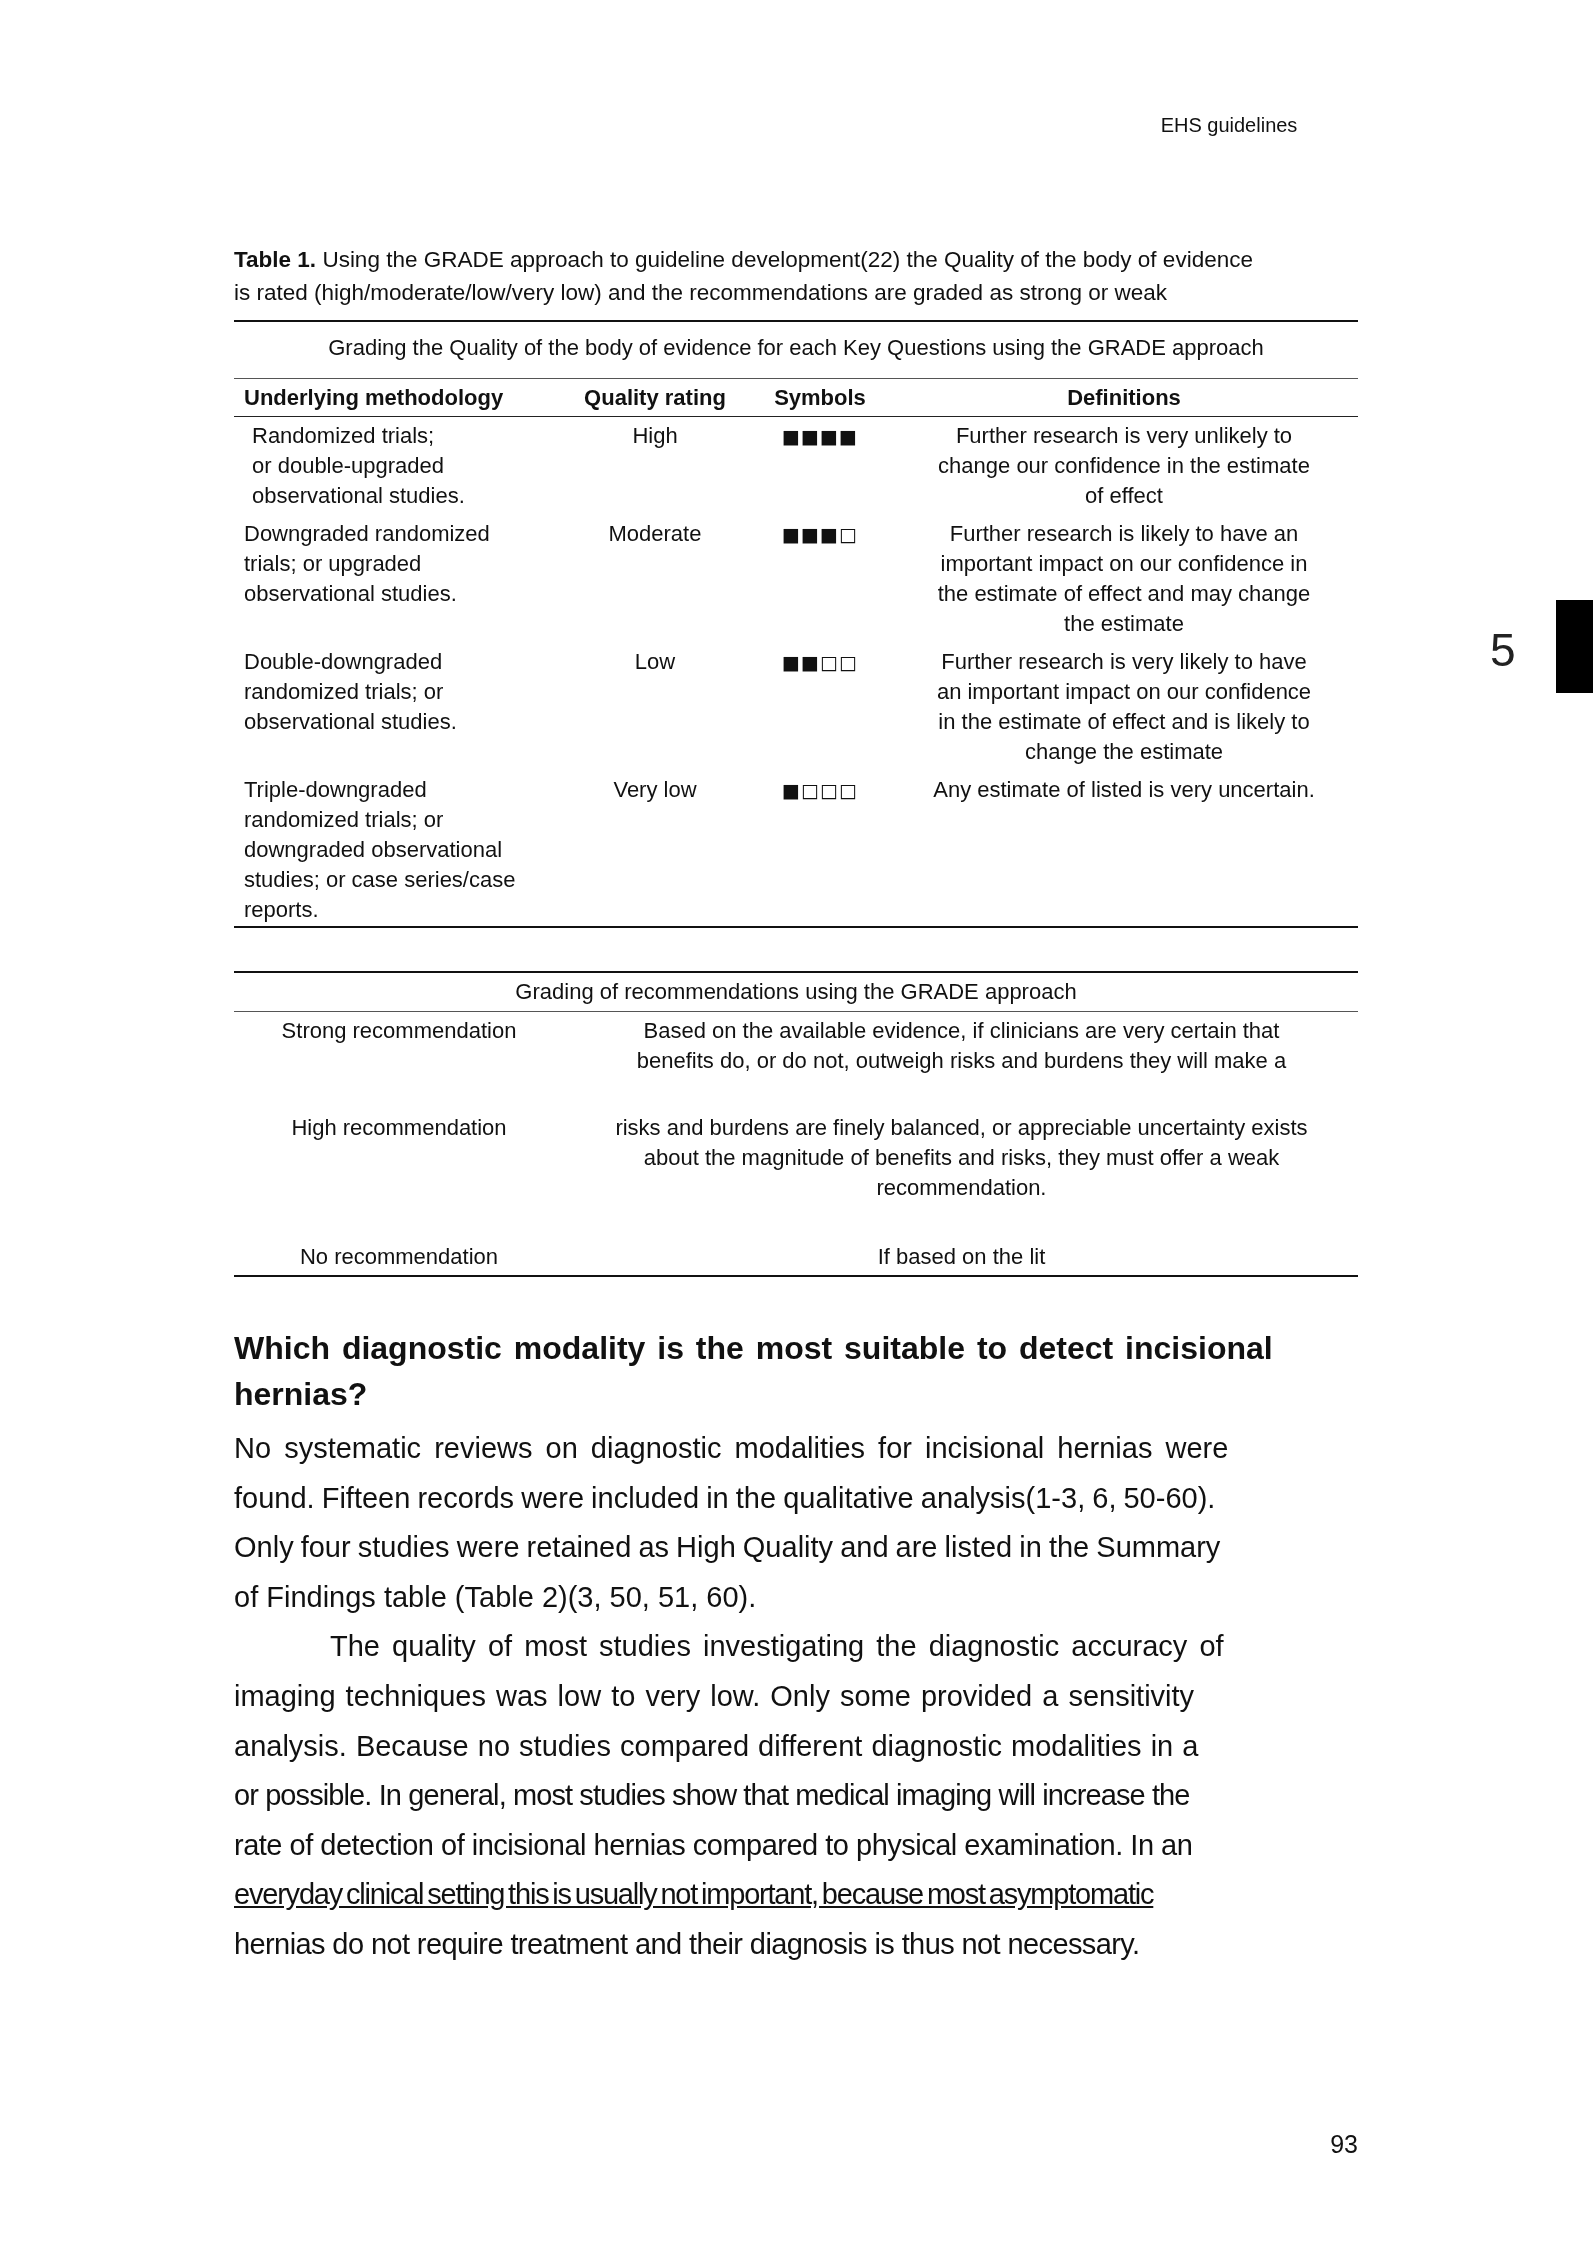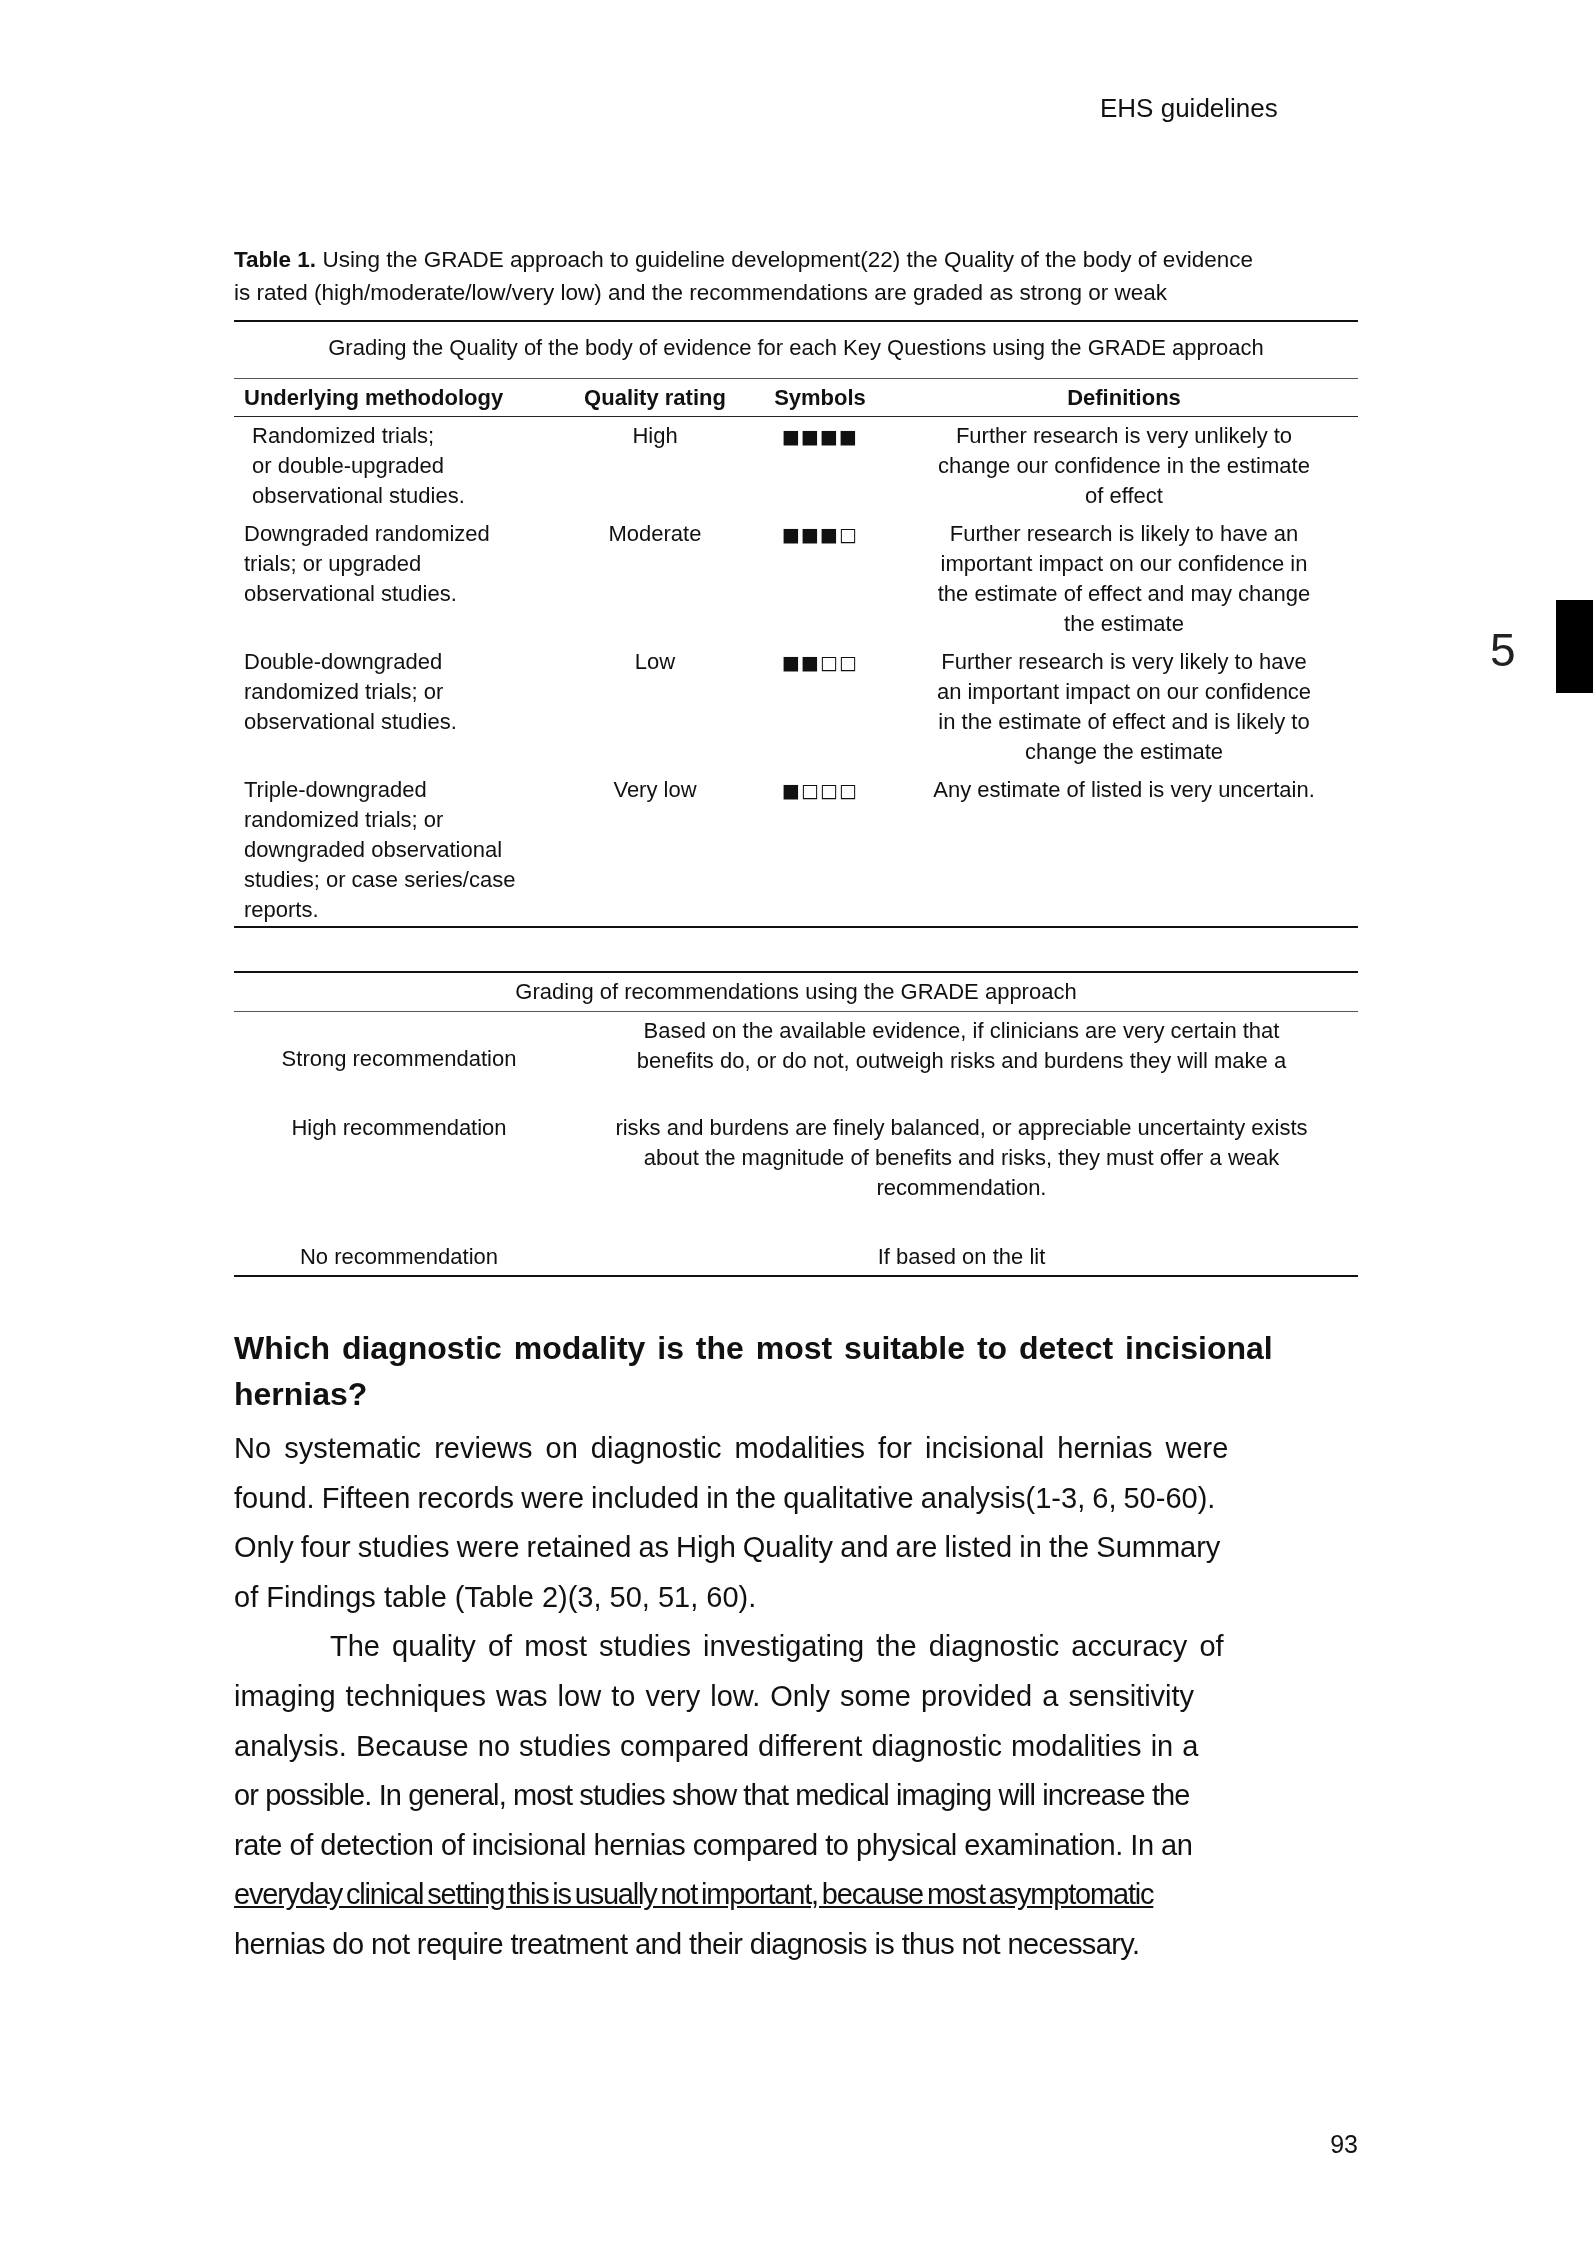--- a/index.html
+++ b/index.html
@@ -1,19 +1,19 @@
 <!DOCTYPE html>
 <html><head>
 <meta charset="utf-8">
 <style>
   html, body { margin: 0; padding: 0; background: #ffffff; }
   body { width: 1593px; height: 2250px; position: relative; overflow: hidden;
          font-family: "Liberation Sans", "DejaVu Sans", sans-serif; color: #111; }
   .abs { position: absolute; }
-  .running-head { left: 1100px; top: 92px; width: 258px; text-align: left; font-size: 26px; line-height: 32px; }
+  .running-head { left: 1100px; top: 109px; width: 258px; text-align: center; font-size: 20px; line-height: 32px; }
   .chapter-num { left: 1490px; top: 622px; width: 40px; font-size: 46px; line-height: 56px; font-weight: 300; color: #222; }
   .chapter-tab { left: 1556px; top: 600px; width: 37px; height: 93px; background: #000; }
   .caption { left: 234px; top: 243px; width: 1124px; font-size: 22.5px; line-height: 33px; }
   .caption b { font-weight: bold; }
   .rule { position: absolute; left: 234px; width: 1124px; background: #111; }
   .rule.thick { height: 2px; }
   .rule.thin { height: 1px; background: #555; }
   .cell { position: absolute; font-size: 22px; line-height: 30px; }
   .cell .ln { display: block; white-space: nowrap; }
   .center { text-align: center; }
@@ -110,21 +110,21 @@
   </div>
 </div>
 
 <div class="rule thick" style="top:926px"></div>
 
 <div class="rule thick" style="top:971px"></div>
 <div class="cell center" style="left:234px; top:977px; width:1124px;">Grading of recommendations using the GRADE approach</div>
 <div class="rule thin" style="top:1011px"></div>
 
 <div>
-  <div class="cell center" style="left:234px; top:1016px; width:330px;margin-top:28px;">Strong recommendation</div>
+  <div class="cell center" style="left:234px; top:1016px; width:330px;">Strong recommendation</div>
   <div class="cell center" style="left:565px; top:1016px; width:793px;">
     <span class="ln">Based on the available evidence, if clinicians are very certain that</span>
     <span class="ln">benefits do, or do not, outweigh risks and burdens they will make a</span>
   </div>
 </div>
 
 <div>
   <div class="cell center" style="left:234px; top:1113px; width:330px;">High recommendation</div>
   <div class="cell center" style="left:565px; top:1113px; width:793px;">
     <span class="ln">risks and burdens are finely balanced, or appreciable uncertainty exists</span>

